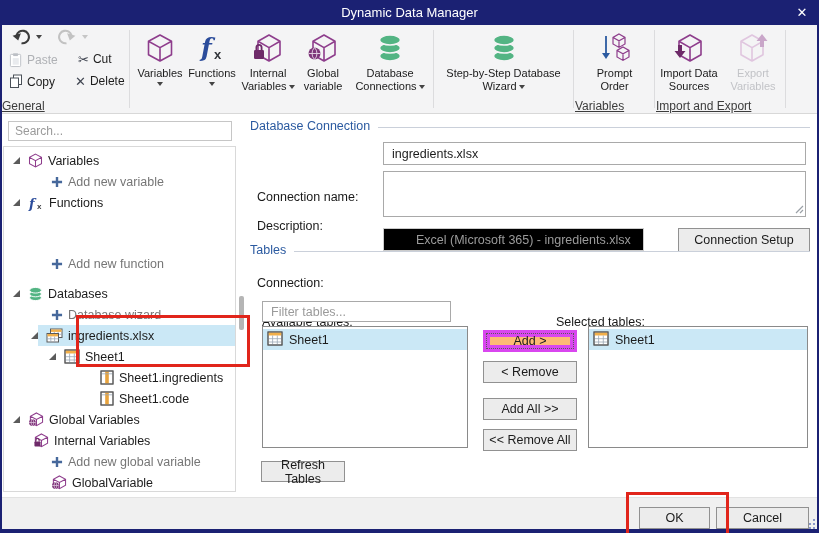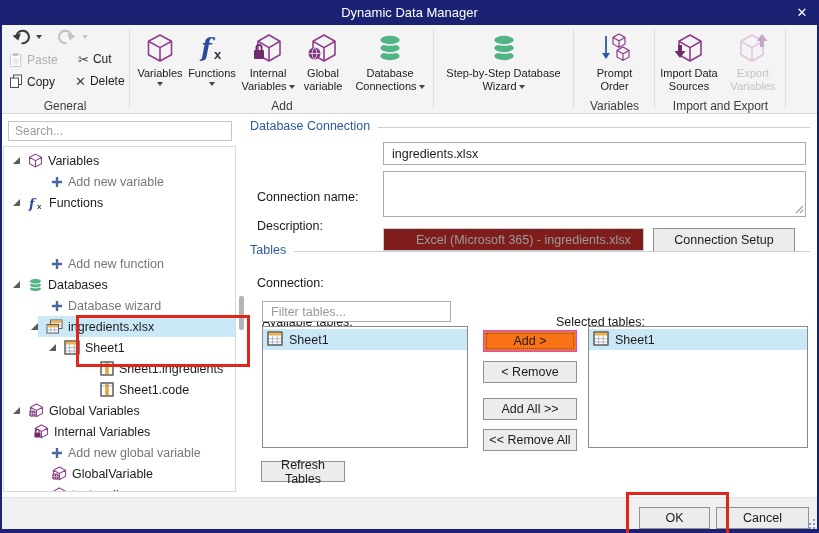--- a/index.html
+++ b/index.html
@@ -14,21 +14,21 @@
 
   
   .b-left,.b-right{position:absolute;top:0;bottom:0;width:2px;background:#1B2173;z-index:40;}
   .b-left{left:0}.b-right{right:0}
   .b-bottom{position:absolute;left:0;top:529px;width:819px;height:4px;background:#1B2173;z-index:40;}
 
   
   .ribbon{position:absolute;left:0;top:25px;width:819px;height:89px;background:#F4F4F5;
     border-bottom:1px solid #D8D8D8;box-sizing:border-box;}
   .rib-sep{position:absolute;top:5px;height:78px;width:1px;background:#DCDCDE;}
-  .grp-label{position:absolute;top:74px;height:14px;font-size:12px;color:#3C3C3C;text-align:center;}
+  .grp-label{position:absolute;top:74px;height:14px;font-size:12px;color:#3C3C3C;text-decoration:underline;}
   .bigbtn{position:absolute;top:3px;height:90px;display:flex;flex-direction:column;align-items:center;}
   .bigbtn .icn{height:34px;margin-top:2px;display:flex;align-items:flex-end;}
   .bigbtn .lbl{font-size:11px;line-height:13px;color:#1B1B1B;text-align:center;margin-top:3px;white-space:nowrap;}
   .bigbtn.disabled .lbl{color:#C2C3C7;}
   .caret{display:inline-block;width:0;height:0;border-left:3.5px solid transparent;
     border-right:3.5px solid transparent;border-top:4px solid #444;vertical-align:middle;margin-left:2px;}
   .caret.below{margin:2px 0 0 0;}
   .caret.gray{border-top-color:#C6C6C6;}
   .smallbtn{position:absolute;display:flex;align-items:center;gap:4px;font-size:12px;color:#1E1E1E;}
   .smallbtn.disabled{color:#AFB1B5;}
@@ -49,28 +49,28 @@
   .splitter{position:absolute;left:239px;top:296px;width:5px;height:34px;background:#B5B5B5;border-radius:2px;}
 
   
   .section-header{position:absolute;left:250px;width:560px;display:flex;align-items:center;gap:8px;
     font-size:12.5px;color:#2B5AA0;}
   .section-header .rule{flex:1;height:1px;background:#CAD0DA;margin-top:2px;}
   .field-label{position:absolute;font-size:12.5px;color:#191919;margin-top:43px;}
   .txt-input{position:absolute;border:1px solid #A9A9A9;box-sizing:border-box;font-size:12.5px;
     padding:0 8px;color:#1B1B1B;background:#fff;font-family:inherit;}
   .txt-input::placeholder{color:#9A9A9A;}
-  .txt-input:disabled{border-color:#CBCBCB;color:#9B9B9B;background:#7f1d1d;padding-left:32px;-webkit-text-fill-color:#9B9B9B;}
+  .txt-input:disabled{border-color:#CBCBCB;color:#9B9B9B;background:#000000;padding-left:32px;-webkit-text-fill-color:#9B9B9B;}
   .txt-area{position:absolute;border:1px solid #A9A9A9;box-sizing:border-box;font-size:12.5px;
     padding:2px 6px;resize:none;background:#fff;font-family:inherit;}
   .grip{position:absolute;}
   .btn{position:absolute;background:#ECECEC;border:1px solid #919191;box-sizing:border-box;
     font-size:12.5px;color:#1B1B1B;display:flex;align-items:center;justify-content:center;
     font-family:inherit;padding:0;}
-  .btn.focused{border:1px solid #d946ef;outline:1px dotted #5A5A5A;outline-offset:-4px;background:#f97316;}
+  .btn.focused{border:7px solid #d946ef;outline:1px dotted #5A5A5A;outline-offset:-4px;background:#fdba74;}
   .listbox{position:absolute;border:1px solid #8A8A8A;box-sizing:border-box;background:#fff;overflow:hidden;padding-top:2px;}
   .list-item{height:21px;display:flex;align-items:center;gap:6px;padding-left:4px;font-size:12.5px;color:#1C1C1C;}
   .list-item.selected{background:#CBE8F6;}
 
   
   .footer{position:absolute;left:2px;top:497px;width:815px;height:32px;background:#F0F0F0;
     border-top:1px solid #E2E2E2;box-sizing:border-box;}
   .resize-grip{position:absolute;right:3px;top:518px;z-index:41;}
 
   
@@ -179,21 +179,20 @@
       <span class="icn">
         <svg width="32" height="32" viewBox="0 0 32 32">
           <ellipse cx="16" cy="24" rx="10.5" ry="5" fill="#53B483" stroke="#F4F4F5" stroke-width="1.6"></ellipse>
           <ellipse cx="16" cy="16" rx="10.5" ry="5" fill="#53B483" stroke="#F4F4F5" stroke-width="1.6"></ellipse>
           <ellipse cx="16" cy="8" rx="10.5" ry="5" fill="#53B483" stroke="#F4F4F5" stroke-width="1.6"></ellipse>
         </svg>
       </span>
       <span class="lbl"><span>Database</span><br>
         <span>Connections</span><span class="caret"></span></span>
     </div>
-    <div class="grp-label" style="left:131px;width:302px">Add</div>
 
     <div class="bigbtn" style="left:435px;width:137px">
       <span class="icn">
         <svg width="32" height="32" viewBox="0 0 32 32">
           <ellipse cx="16" cy="24" rx="10.5" ry="5" fill="#53B483" stroke="#F4F4F5" stroke-width="1.6"></ellipse>
           <ellipse cx="16" cy="16" rx="10.5" ry="5" fill="#53B483" stroke="#F4F4F5" stroke-width="1.6"></ellipse>
           <ellipse cx="16" cy="8" rx="10.5" ry="5" fill="#53B483" stroke="#F4F4F5" stroke-width="1.6"></ellipse>
         </svg>
       </span>
       <span class="lbl"><span>Step-by-Step Database</span><br>
@@ -277,21 +276,21 @@
       </div>
       <div class="tree-row action" style="padding-left: 26px; margin-top: 40px;">
         <span class="spacer"></span>
         <span class="ticn">
           <svg width="12" height="12" viewBox="0 0 13 13">
             <path d="M6.5 1 V12 M1 6.5 H12" stroke="#46689B" stroke-width="2.6"></path>
           </svg>
         </span>
         <span>Add new function</span>
       </div>
-      <div class="tree-row" style="padding-left: 8px;">
+      <div class="tree-row" style="padding-left: 8px; margin-top: 9px;">
         <span class="exp">
           <svg width="9" height="9" viewBox="0 0 9 9">
             <path d="M8 1 V8 H1 Z" fill="#5B5B5B"></path>
           </svg>
         </span>
         <span class="ticn">
           <svg width="15" height="16" viewBox="0 0 16 16">
             <ellipse cx="8" cy="12" rx="6.3" ry="3" fill="#53B483" stroke="#fff" stroke-width="1"></ellipse>
             <ellipse cx="8" cy="8" rx="6.3" ry="3" fill="#53B483" stroke="#fff" stroke-width="1"></ellipse>
             <ellipse cx="8" cy="4" rx="6.3" ry="3" fill="#53B483" stroke="#fff" stroke-width="1"></ellipse>
@@ -430,21 +429,21 @@
   </div>
   <span class="field-label" style="left:257px;top:147px">Connection name:</span>
   <input class="txt-input" style="left: 383px; top: 142px; width: 423px; height: 23px;" type="text" value="ingredients.xlsx">
   <span class="field-label" style="left:257px;top:176px">Description:</span>
   <textarea class="txt-area" style="left: 383px; top: 171px; width: 423px; height: 46px;"></textarea>
   <svg class="grip" style="left:795px;top:205px" width="9" height="9" viewBox="0 0 9 9">
     <path d="M8 1 L1 8 M8 5 L5 8" stroke="#9AA0A6" stroke-width="1.2" fill="none"></path>
   </svg>
   <span class="field-label" style="left:257px;top:233px">Connection:</span>
   <input class="txt-input" style="left: 383px; top: 228px; width: 261px; height: 23px;" type="text" disabled="" value="Excel (Microsoft 365) - ingredients.xlsx">
-  <button class="btn" style="left:653px;top:228px;width:142px;height:24px">Connection Setup</button>
+  <button class="btn" style="left:678px;top:228px;width:132px;height:24px">Connection Setup</button>
 
   <div class="section-header" style="top:243px">
     <span>Tables</span>
     <span class="rule"></span>
   </div>
   <span class="field-label" style="left:262px;top:272px">Available tables:</span>
   <span class="field-label" style="left:556px;top:272px">Selected tables:</span>
   <input class="txt-input" style="left: 262px; top: 301px; width: 189px; height: 21px;" type="text" placeholder="Filter tables...">
   <div class="listbox" style="left:262px;top:326px;width:206px;height:122px" id="avail-list">
       <div class="list-item selected">

